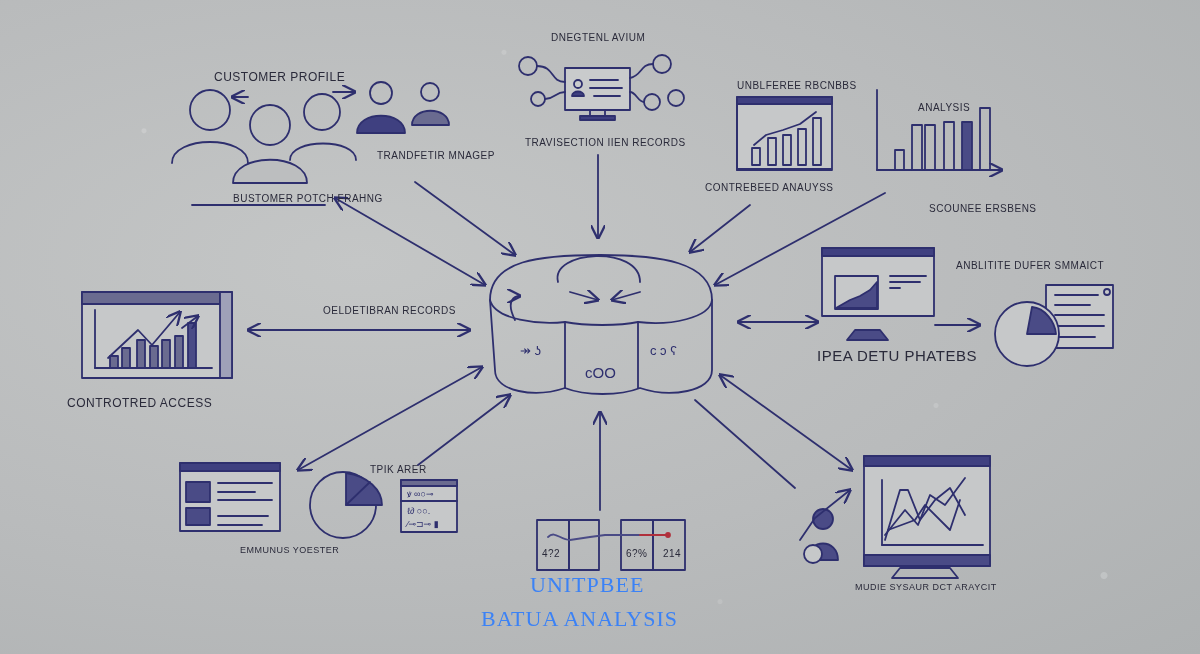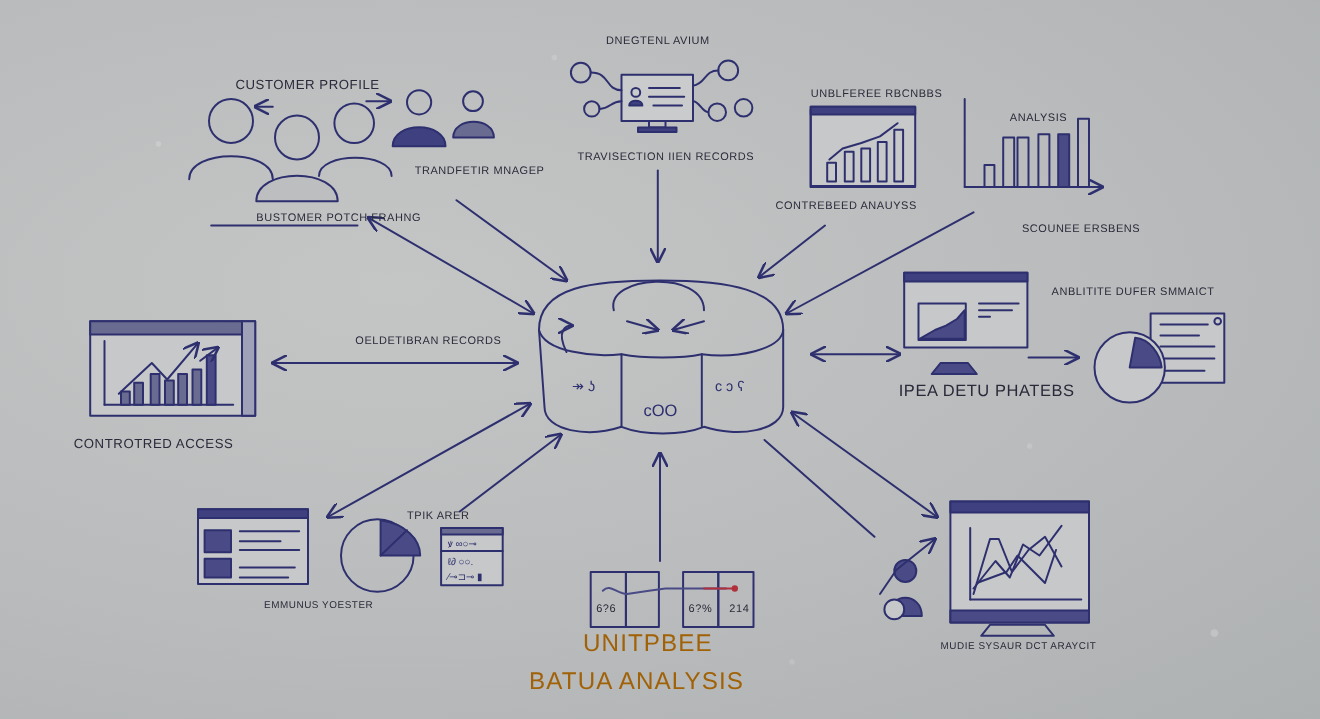--- a/index.html
+++ b/index.html
@@ -7,21 +7,21 @@
     background: radial-gradient(ellipse at 30% 40%, #c4c6c6 0%, #b9bbbc 55%, #aeb1b2 100%);
     font-family:"Liberation Sans", sans-serif;}
   .noise{position:absolute;inset:0;pointer-events:none;
     background:
       radial-gradient(circle at 12% 20%, rgba(255,255,255,.18) 0 2px, transparent 3px),
       radial-gradient(circle at 42% 8%, rgba(255,255,255,.15) 0 2px, transparent 3px),
       radial-gradient(circle at 78% 62%, rgba(255,255,255,.15) 0 2px, transparent 3px),
       radial-gradient(circle at 92% 88%, rgba(255,255,255,.2) 0 3px, transparent 4px),
       radial-gradient(circle at 60% 92%, rgba(255,255,255,.12) 0 2px, transparent 3px);}
   .lbl{position:absolute;color:#2a2a3a;font-size:11px;letter-spacing:.5px;white-space:nowrap;text-transform:uppercase;}
-  .big{position:absolute;color:#a16207;font-size:22px;letter-spacing:1px;font-family:Liberation Sans, sans-serif;white-space:nowrap;}
+  .big{position:absolute;color:#3b82f6;font-size:22px;letter-spacing:1px;font-family:Liberation Serif, serif;white-space:nowrap;}
   svg.layer{position:absolute;left:0;top:0;}
 </style>
 </head>
 <body>
 
 <div class="noise"></div>
 
 <svg class="layer" width="1200" height="654" viewBox="0 0 1200 654" fill="none" stroke="#2e2f6e" stroke-width="1.8" stroke-linecap="round" stroke-linejoin="round">
   <defs>
     <marker id="ah" viewBox="0 0 10 10" refX="9" refY="5" markerWidth="8" markerHeight="8" orient="auto-start-reverse">
@@ -220,18 +220,18 @@
 <div class="lbl" style="left:918px;top:102px;font-size:10px;">ANALYSIS</div>
 <div class="lbl" style="left:705px;top:182px;font-size:10px;">CONTREBEED ANAUYSS</div>
 <div class="lbl" style="left:888px;top:203px;font-size:10px;margin-left:41px;">SCOUNEE ERSBENS</div>
 <div class="lbl" style="left:323px;top:305px;font-size:10px;">OELDETIBRAN RECORDS</div>
 <div class="lbl" style="left:67px;top:396px;font-size:12px;">CONTROTRED ACCESS</div>
 <div class="lbl" style="left:956px;top:260px;font-size:10px;">ANBLITITE DUFER SMMAICT</div>
 <div class="lbl" style="left:817px;top:347px;font-size:15px;">IPEA DETU PHATEBS</div>
 <div class="lbl" style="left:370px;top:464px;font-size:10px;text-align:right;">TPIK ARER</div>
 <div class="lbl" style="left:240px;top:545px;font-size:9px;">EMMUNUS YOESTER</div>
 <div class="lbl" style="left:855px;top:582px;font-size:9px;">MUDIE SYSAUR DCT ARAYCIT</div>
-<div class="lbl" style="left:542px;top:548px;font-size:10px;text-transform:none;">6?6</div>
+<div class="lbl" style="left:542px;top:548px;font-size:10px;text-transform:none;">4?2</div>
 <div class="lbl" style="left:626px;top:548px;font-size:10px;text-transform:none;">6?%</div>
 <div class="lbl" style="left:663px;top:548px;font-size:10px;text-transform:none;">214</div>
 
 <div class="big" style="left:530px;top:572px;">UNITPBEE</div>
 <div class="big" style="left:481px;top:606px;">BATUA ANALYSIS</div>
 
 </body></html>

